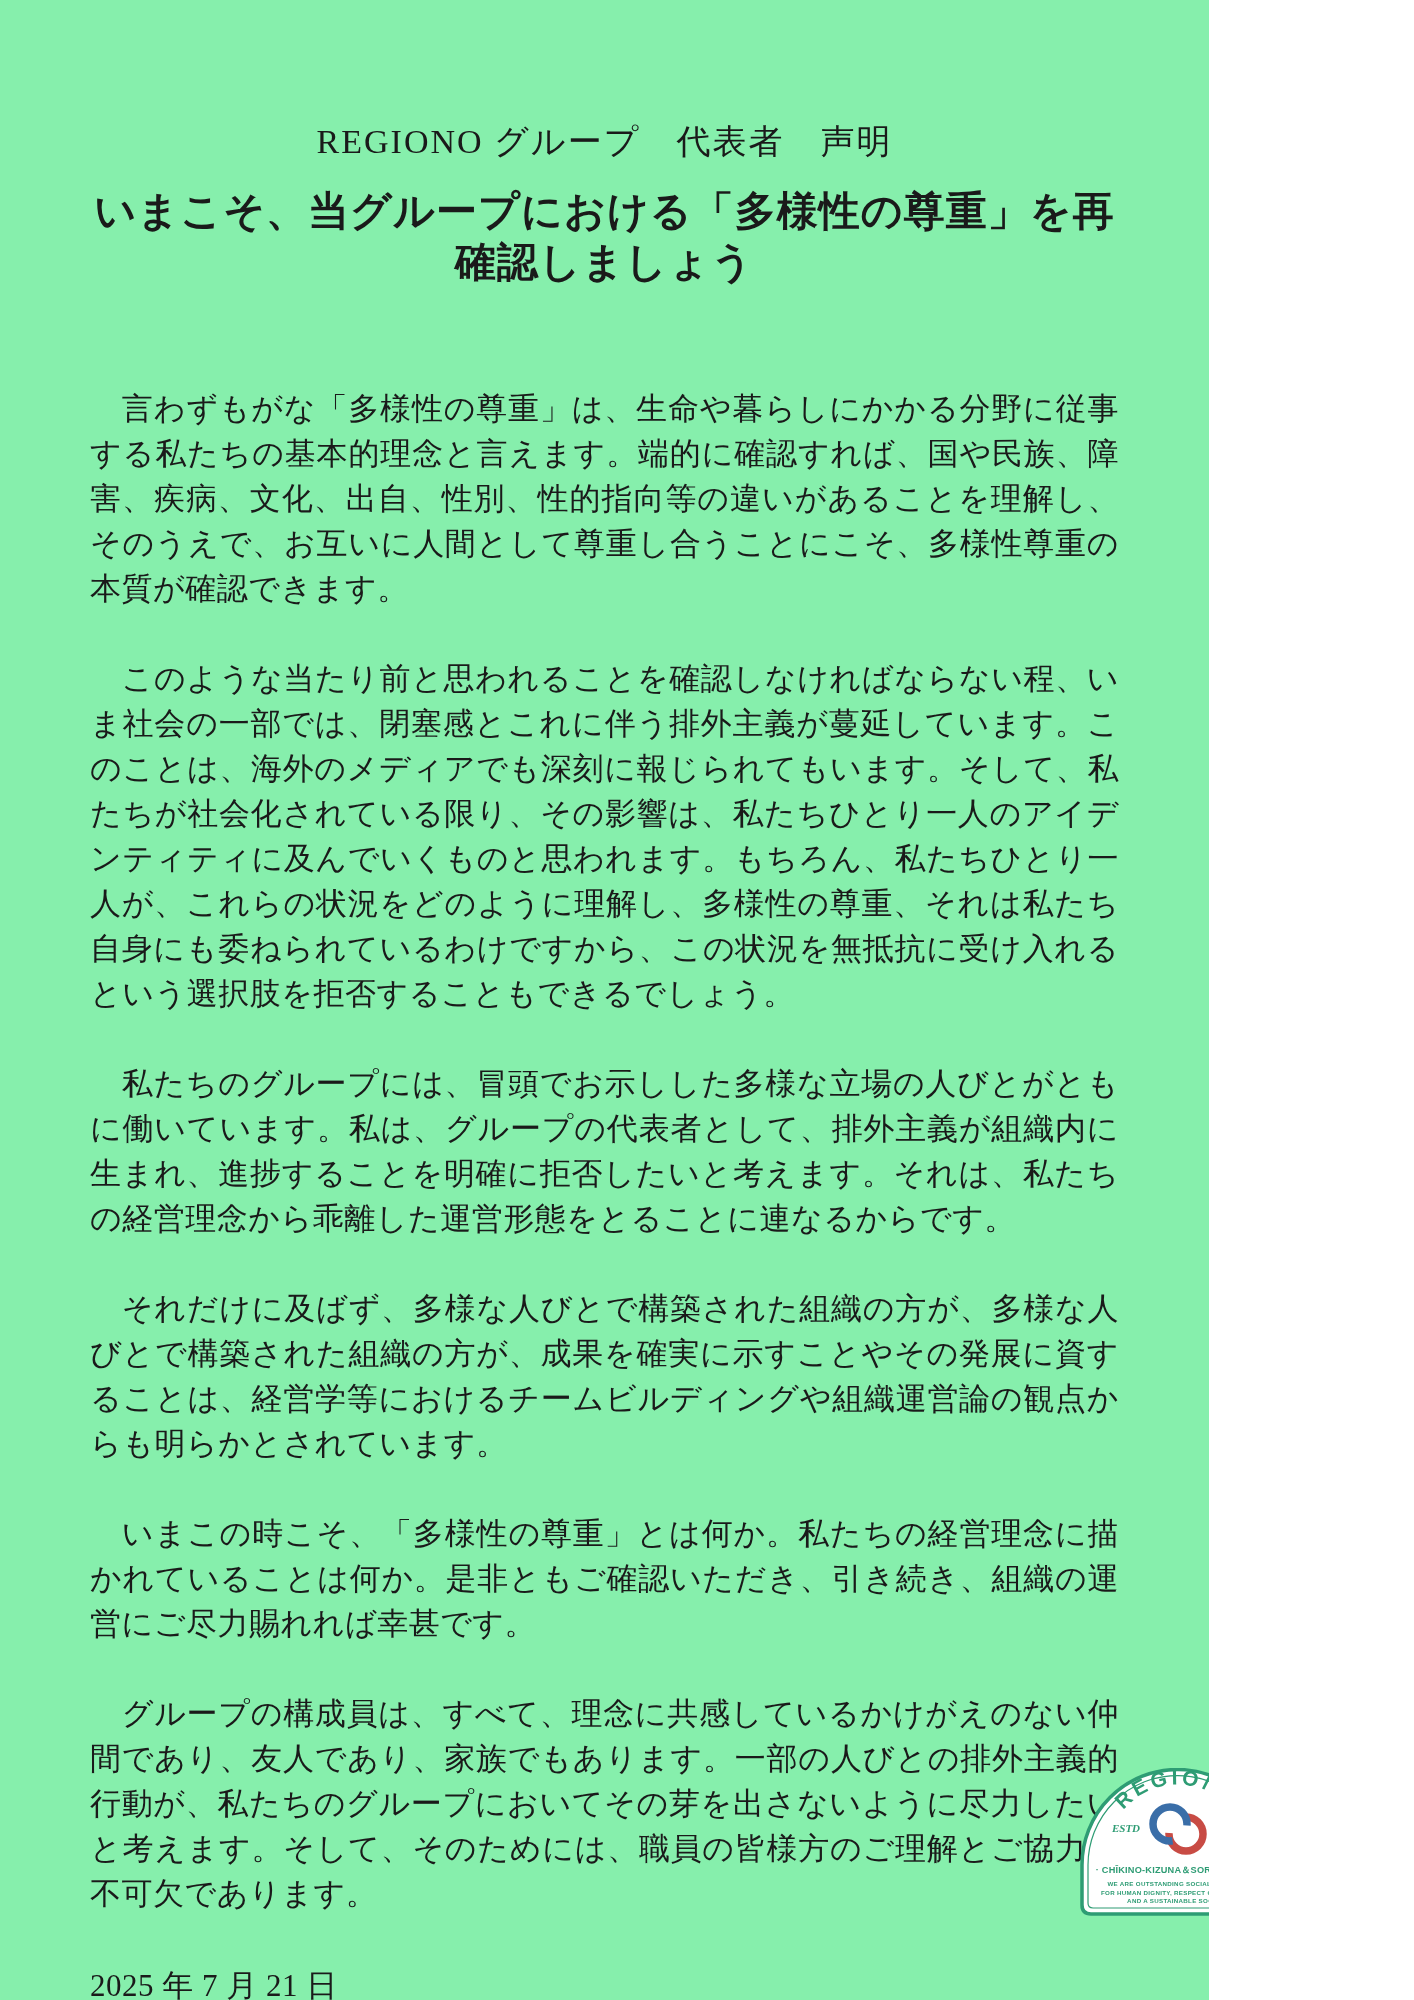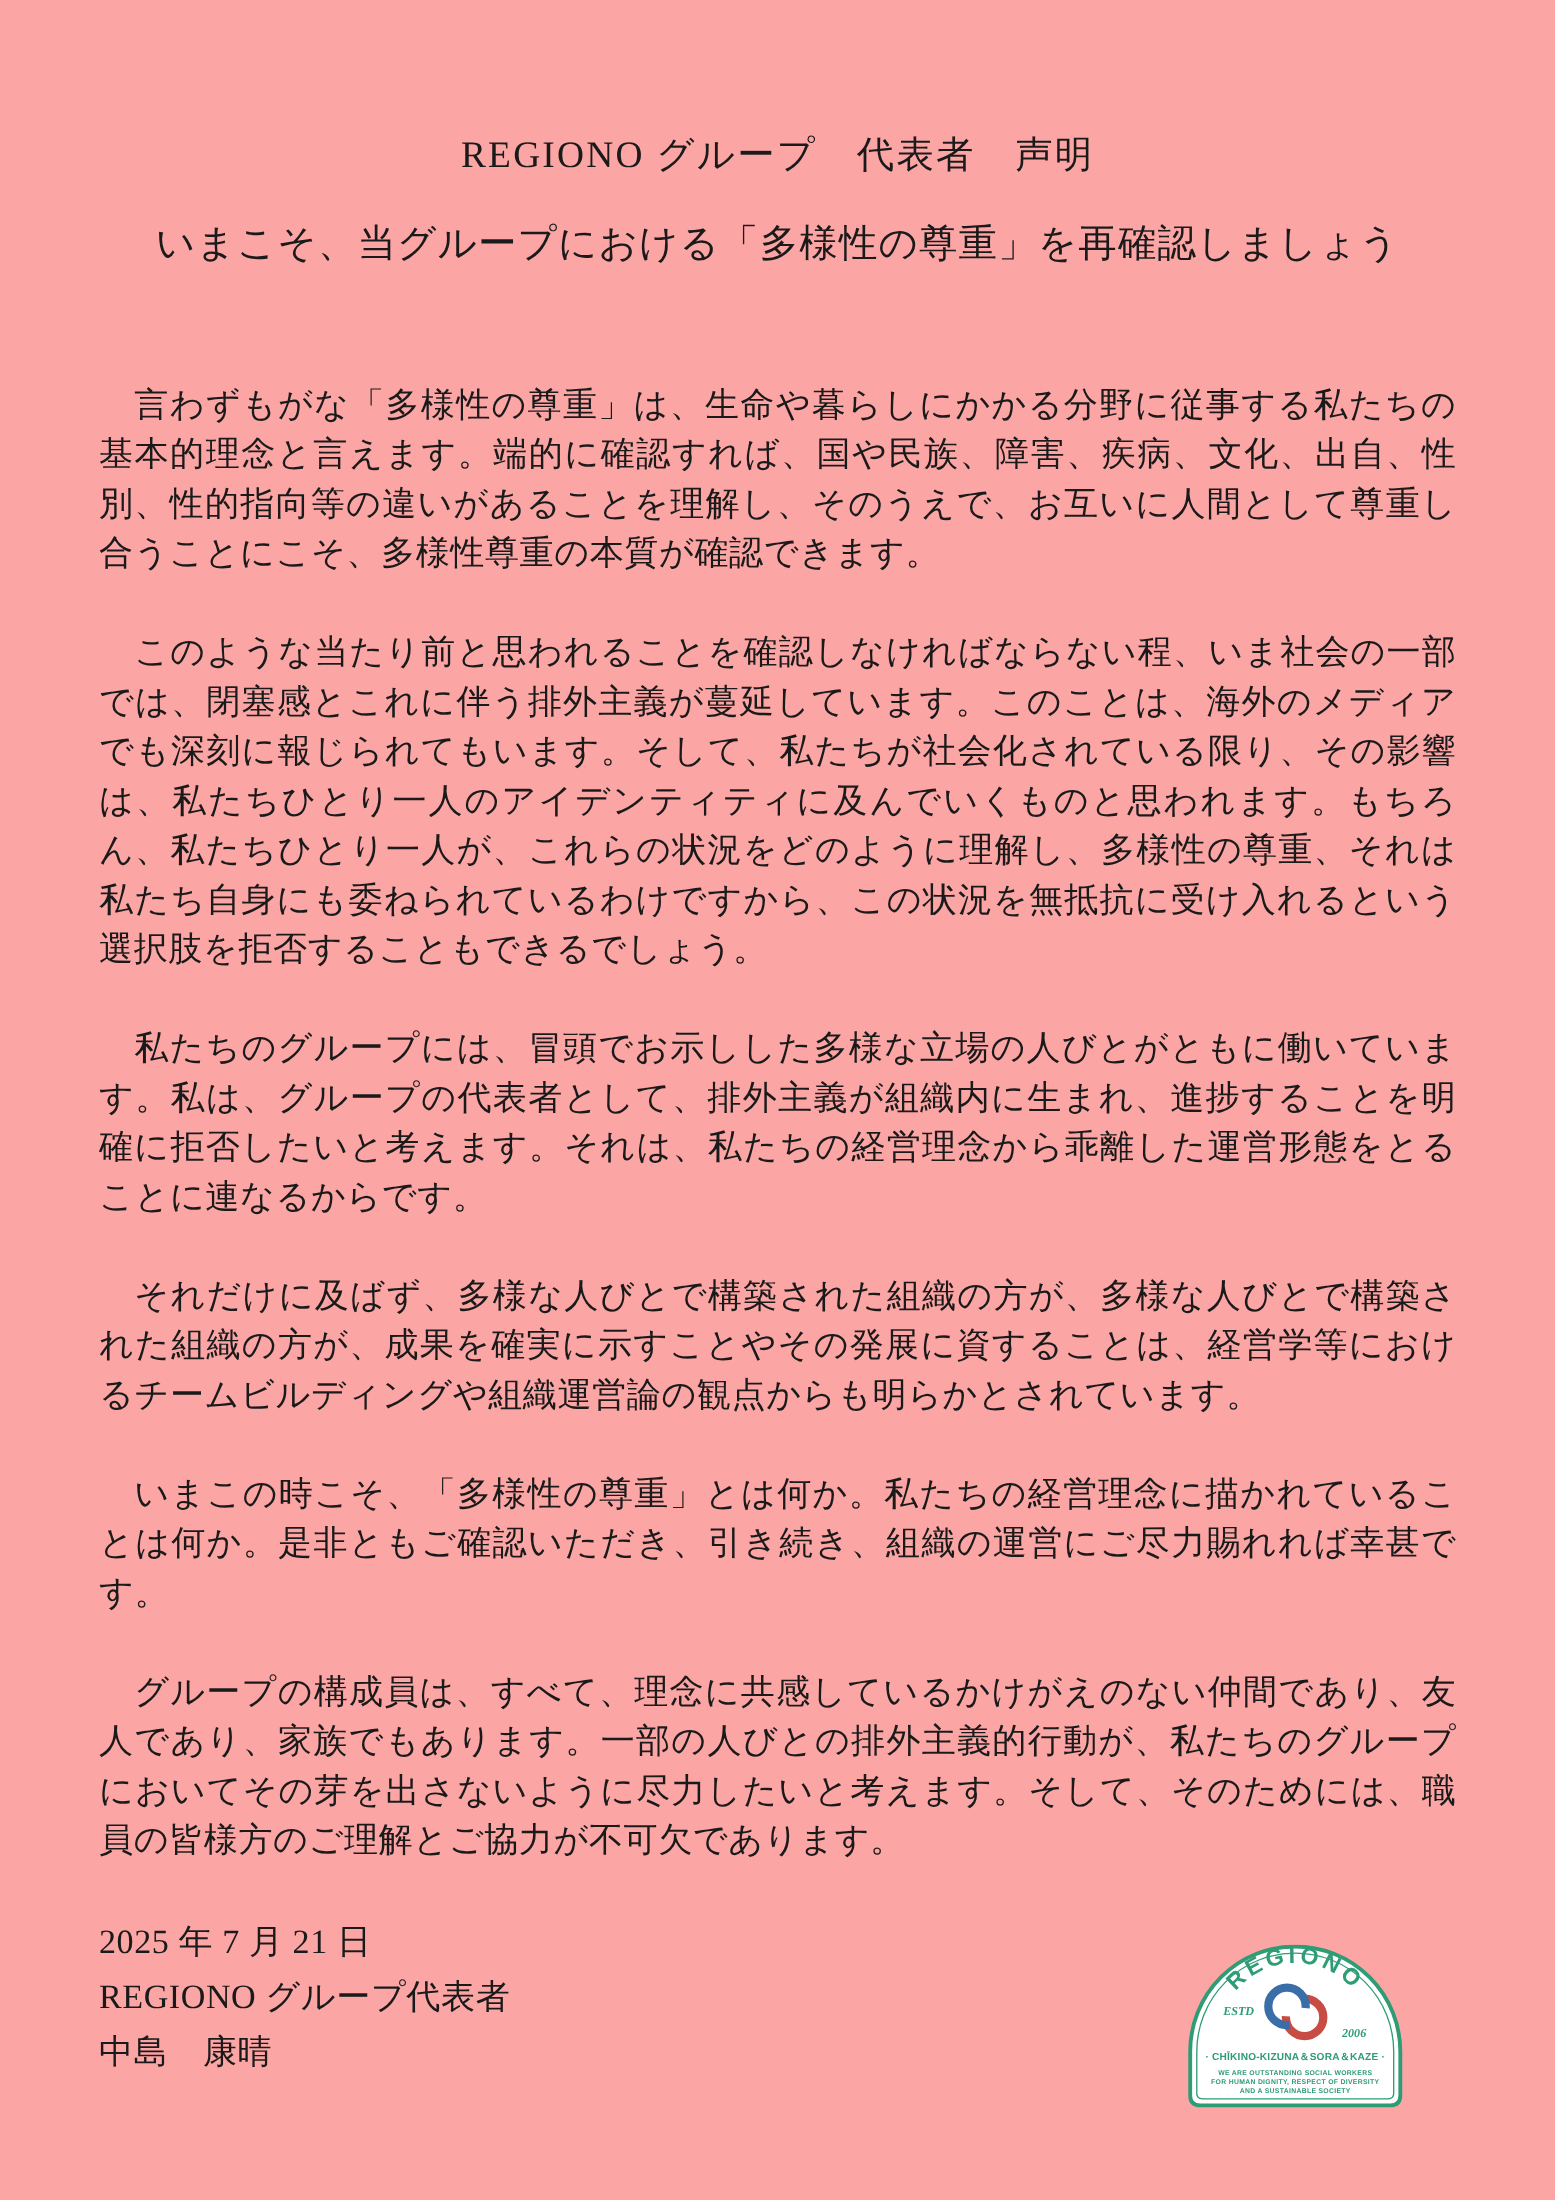--- a/index.html
+++ b/index.html
@@ -1,40 +1,40 @@
 <!DOCTYPE html>
 <html lang="ja"><head>
 <meta charset="utf-8">
 <style>
   html, body { margin: 0; padding: 0; background: #ffffff; }
   .page {
     position: relative;
-    width: 1414px;
+    width: 1209px;
     height: 2000px;
-    background: #fca5a5;
+    background: #86efac;
     box-sizing: border-box;
     padding: 118px 90px 0 90px;
     font-family: "Liberation Serif", "DejaVu Serif", serif;
     color: #1a1a1a;
     overflow: hidden;
   }
   .doc-title {
     text-align: center;
     font-size: 34px;
     font-weight: 500;
     line-height: 48px;
     letter-spacing: 2px;
     white-space: pre;
   }
   .doc-subtitle {
     text-align: center;
-    font-size: 35px;
-    font-weight: 400;
+    font-size: 41px;
+    font-weight: 700;
     line-height: 51px;
-    margin-top: 30px;
+    margin-top: 20px;
     letter-spacing: 1px;
   }
   .body-text { margin-top: 98px; }
   .body-text p {
     margin: 0 0 45px 0;
     font-size: 31px;
     line-height: 45px;
     letter-spacing: 0.5px;
     text-align: justify;
     text-justify: inter-ideograph;

